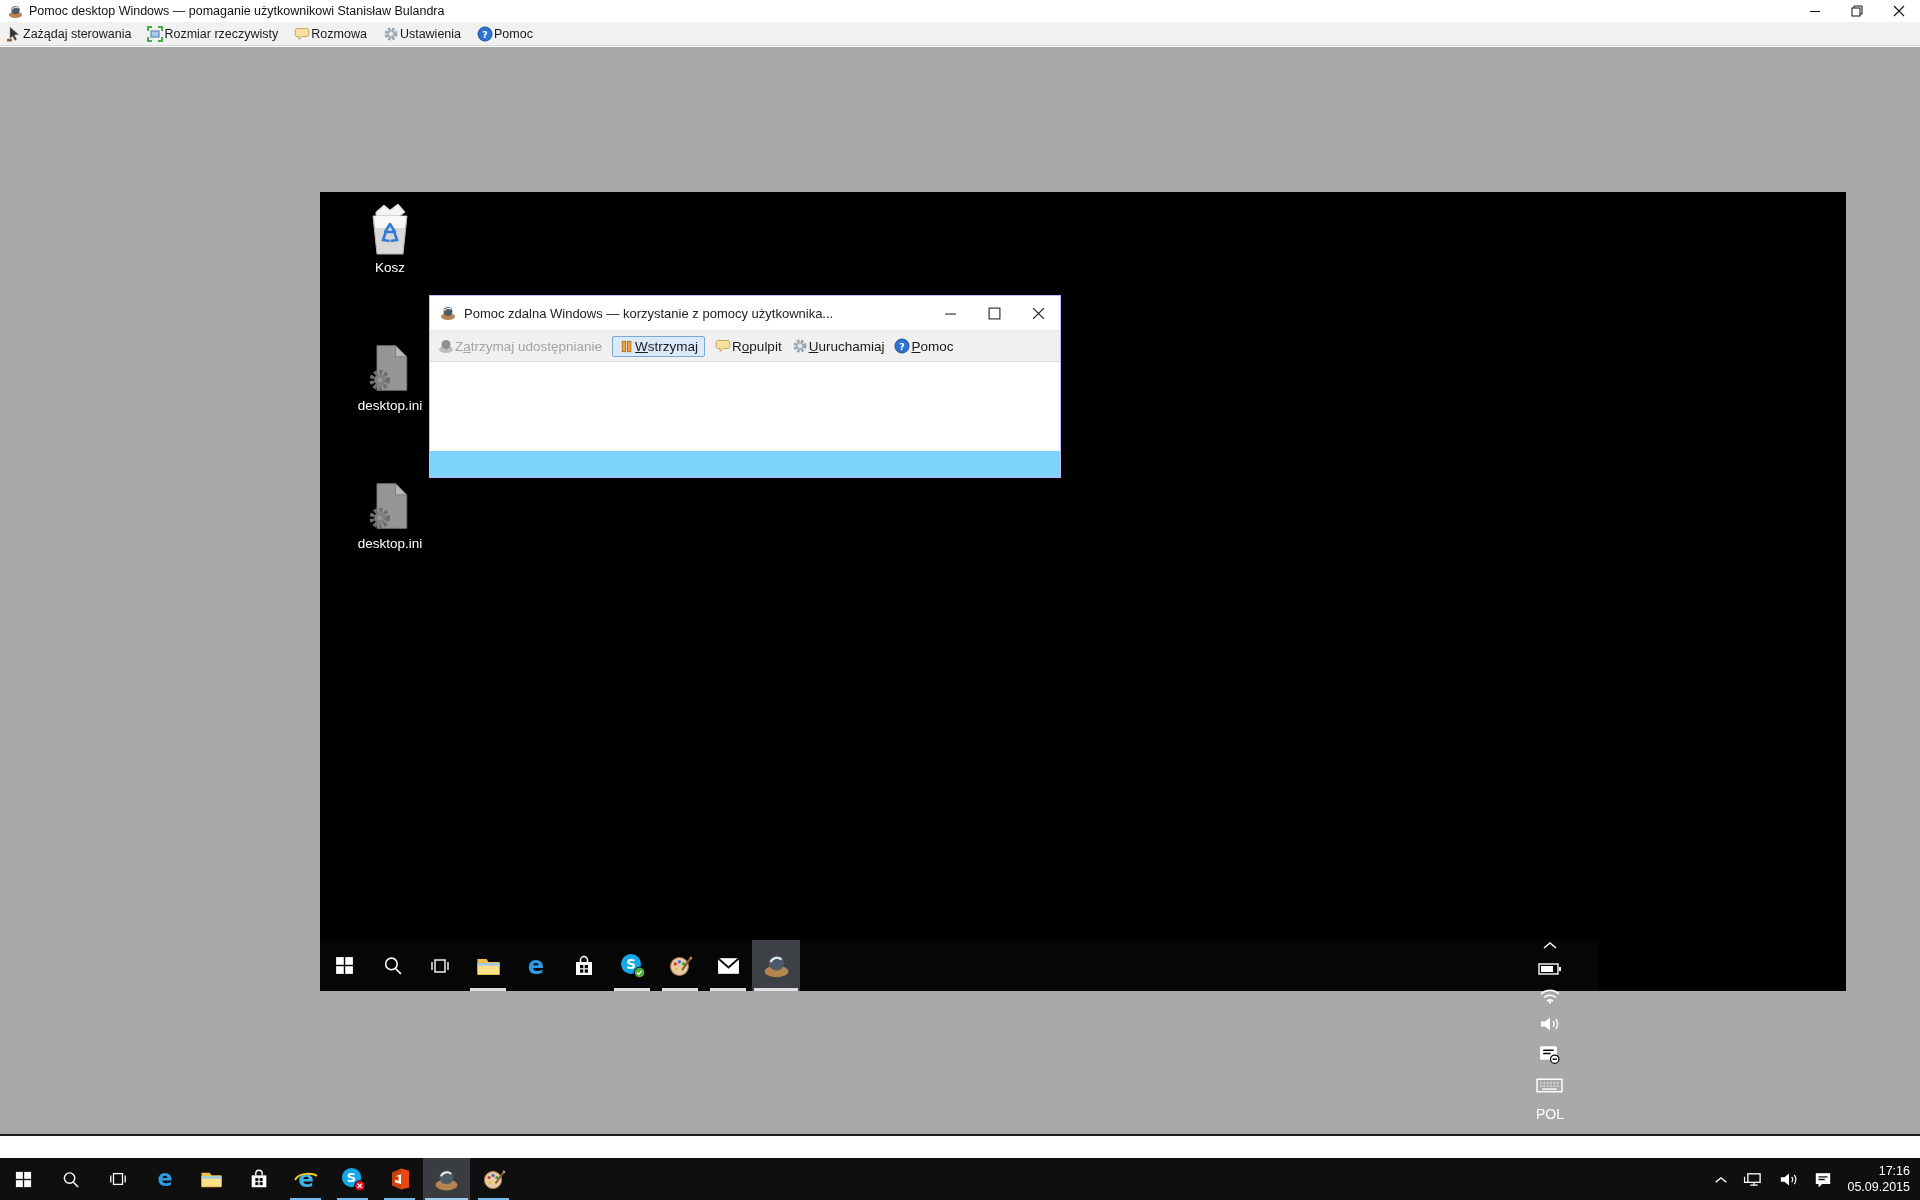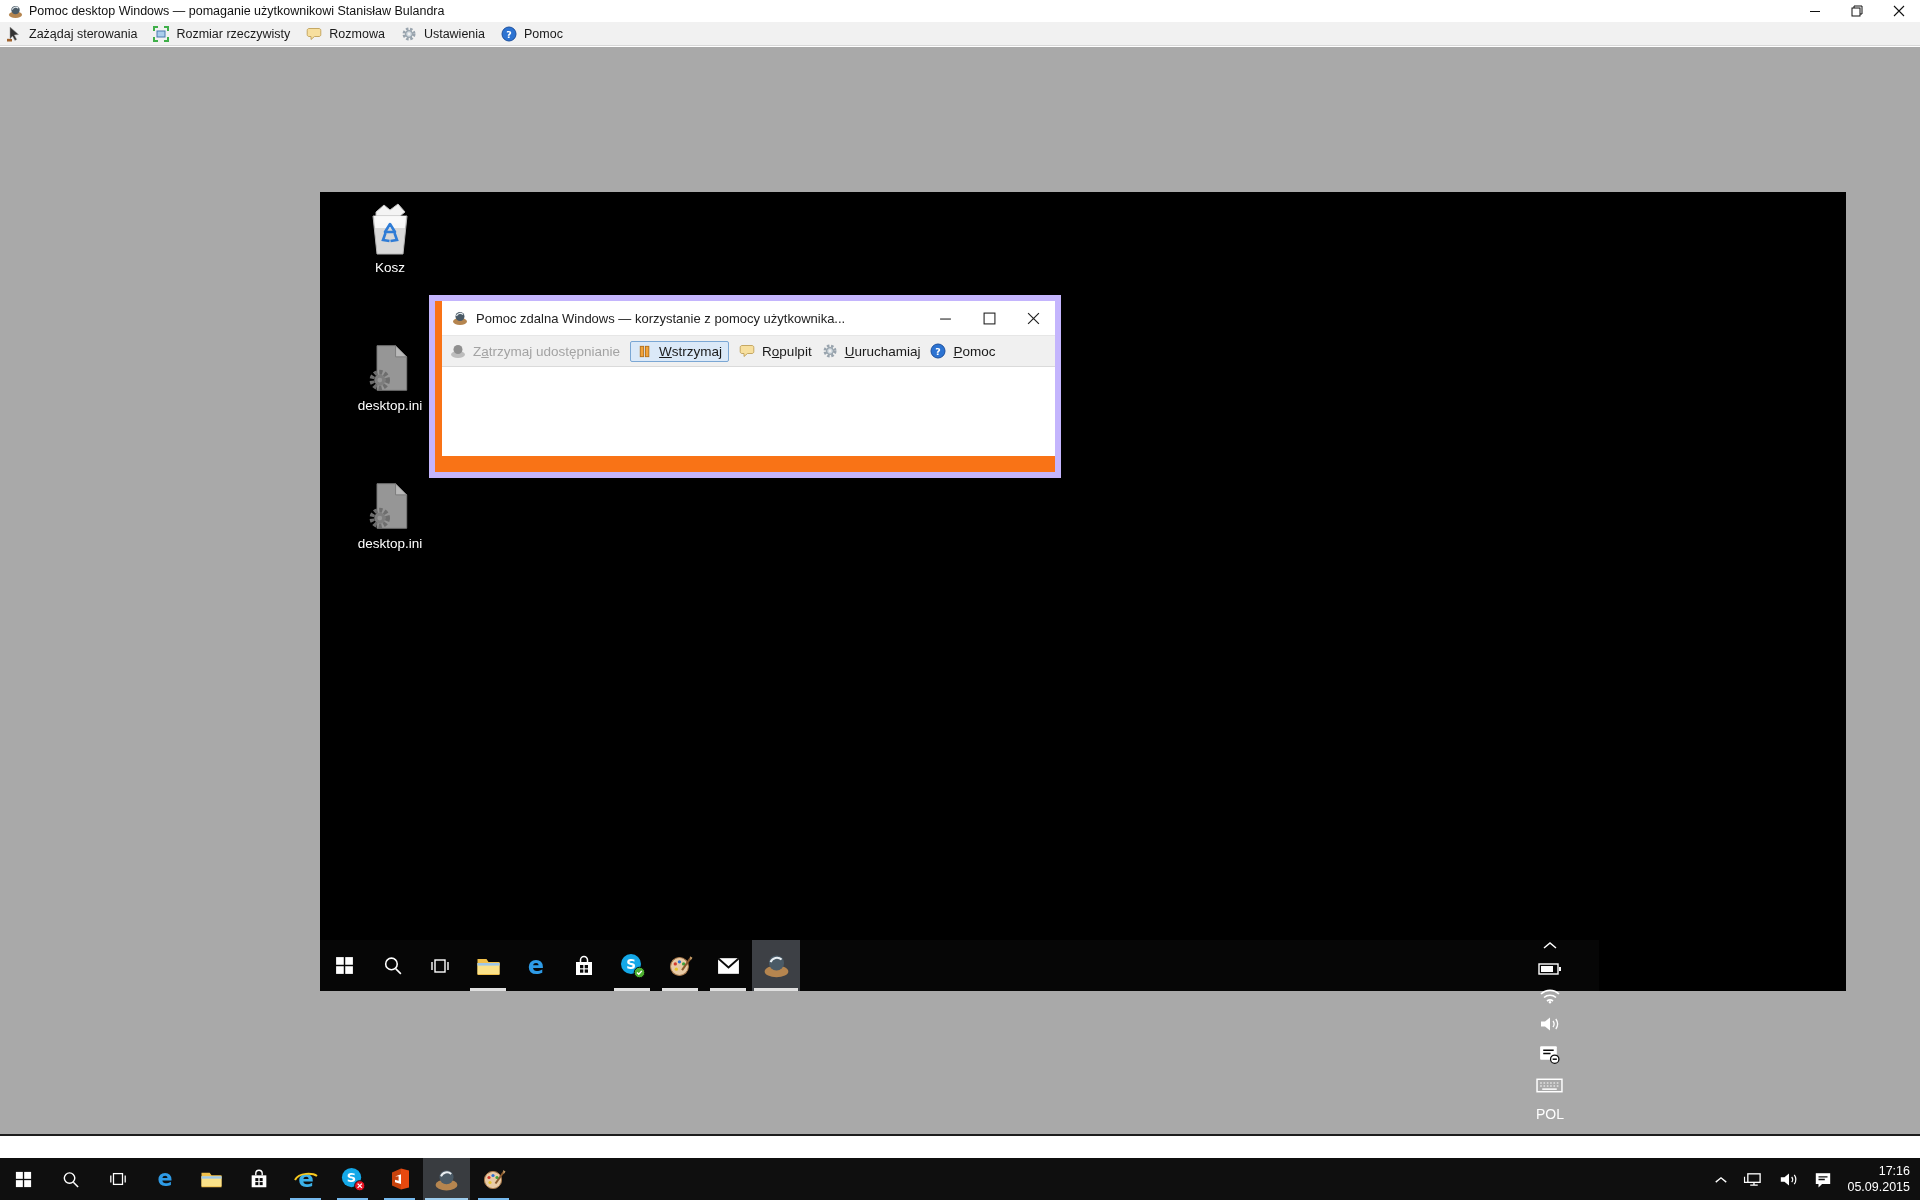--- a/index.html
+++ b/index.html
@@ -10,34 +10,34 @@
 
   
   .titlebar{left:0;top:0;width:1920px;height:22px;background:#fff;display:flex;align-items:center;}
   .titlebar .ticon{margin:0 6px 0 8px;}
   .titlebar .ttext{font-size:12.5px;color:#111;}
   .wincontrols{position:absolute;right:0;top:0;height:22px;display:flex;}
   .wbtn{width:42px;height:22px;display:flex;align-items:center;justify-content:center;}
 
   .toolbar{left:0;top:22px;width:1920px;height:24px;background:#f1f1f1;border-bottom:1px solid #d8d8d8;
            display:flex;align-items:center;gap:16px;padding-left:6px;box-sizing:border-box;}
-  .tb-item{display:flex;align-items:center;gap:7px;font-size:12.5px;color:#1a1a1a;cursor:default;}
+  .tb-item{display:flex;align-items:center;gap:1px;font-size:12.5px;color:#1a1a1a;cursor:default;}
 
   .viewport{left:0;top:47px;width:1920px;height:1087px;background:#a9a9a9;border-bottom:2px solid #1c1c1c;box-sizing:content-box;}
 
   
   .rscreen{left:320px;top:145px;width:1526px;height:799px;background:#000;}
 
   .dicon{width:112px;text-align:center;cursor:default;}
   .dicon .dimg{margin:0 auto;}
   .dlabel{margin-top:2px;font-size:13.5px;color:#fff;text-shadow:1px 1px 2px #000,0 0 3px #000;}
 
   
-  .inwin{left:109px;top:103px;width:632px;height:183px;background:#f97316;border:6px solid #c4b5fd;
-         box-shadow:0 3px 10px rgba(0,0,0,.5);box-sizing:border-box;padding-left:7px;}
+  .inwin{left:109px;top:103px;width:632px;height:183px;background:#7dd3fc;border:1px solid #c4b5fd;
+         box-shadow:0 3px 10px rgba(0,0,0,.5);box-sizing:border-box;}
   .intitle{position:relative;height:34px;display:flex;align-items:center;background:#fff;}
   .intitle .ticon{margin:0 8px 0 10px;}
   .intitle .ttext{font-size:13px;color:#222;}
   .inctrl{position:absolute;right:0;top:0;height:34px;display:flex;}
   .inbtn{width:44px;height:34px;display:flex;align-items:center;justify-content:center;}
   .intb{height:30px;background:#f0f0f0;border-top:1px solid #e6e6e6;border-bottom:1px solid #dadada;
         display:flex;align-items:center;gap:10px;padding-left:8px;font-size:13.5px;color:#1b1b1b;}
   .intb .tb-item{font-size:13.5px;}
   .intb .disabled{color:#a3a3a3;}
   .intb .activebtn{background:#dbe9f8;border:1px solid #7ba7d4;border-radius:2px;padding:2px 6px;}

